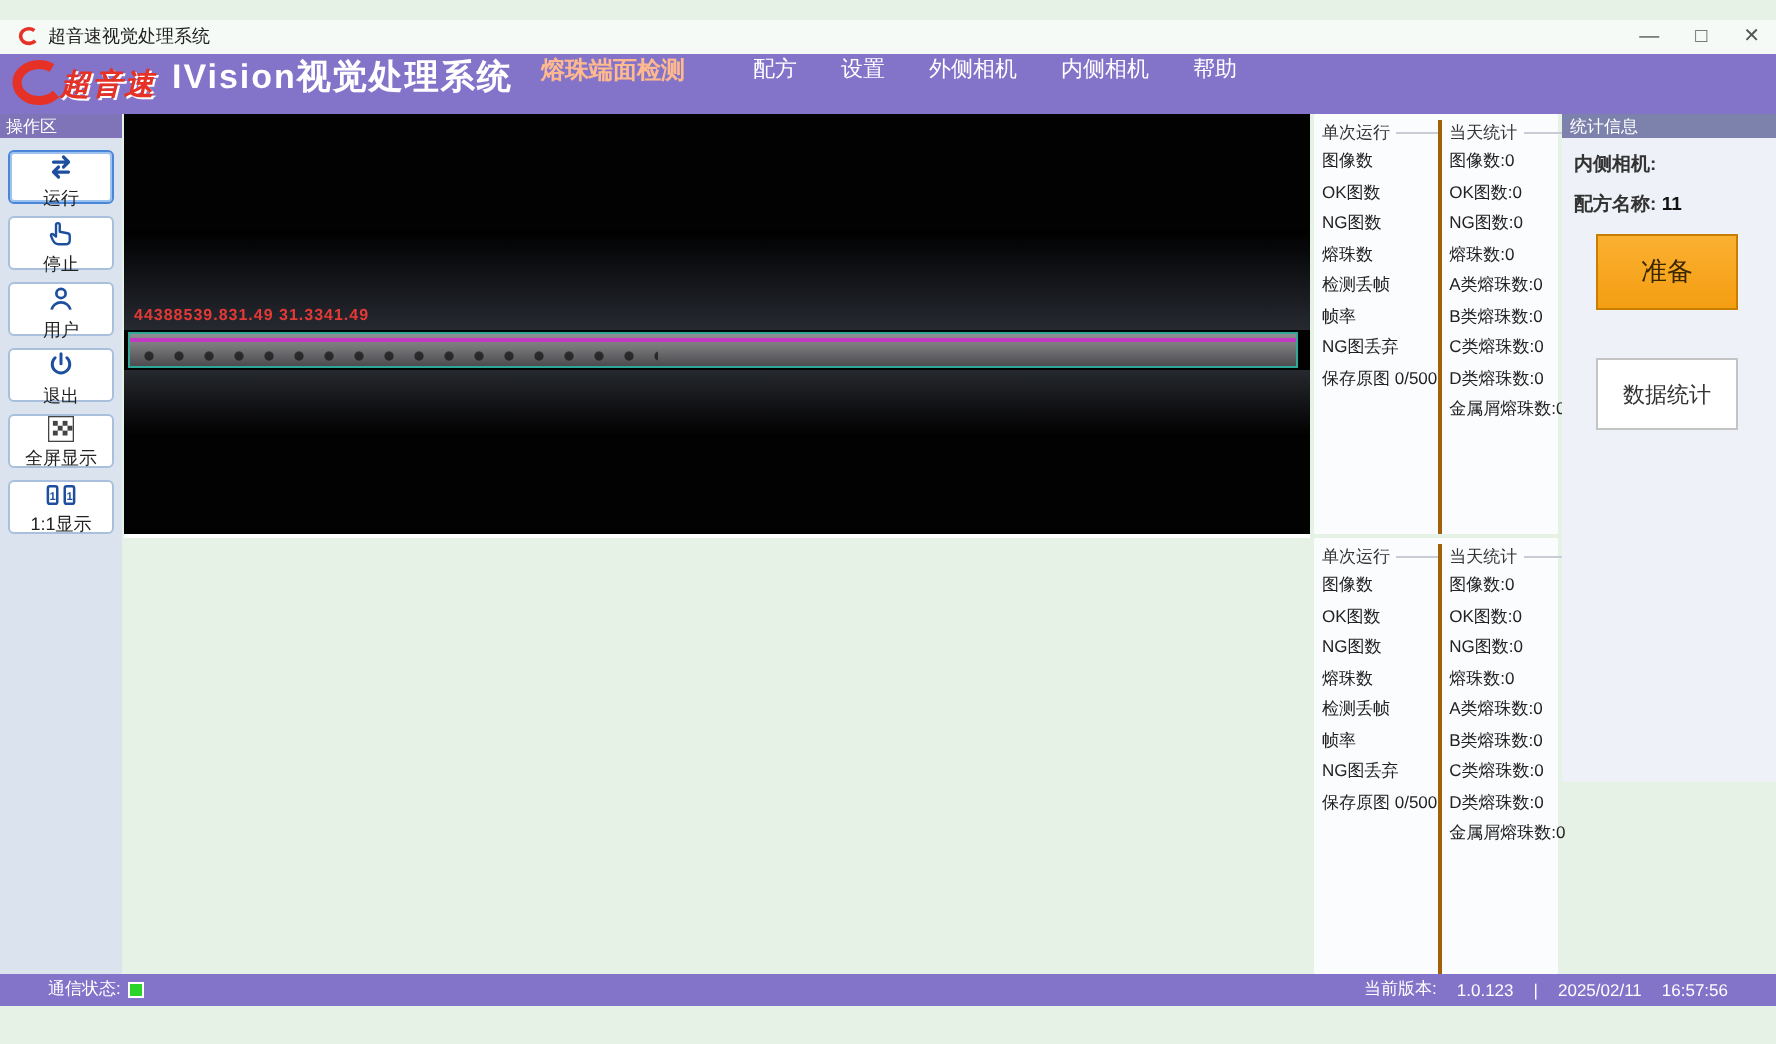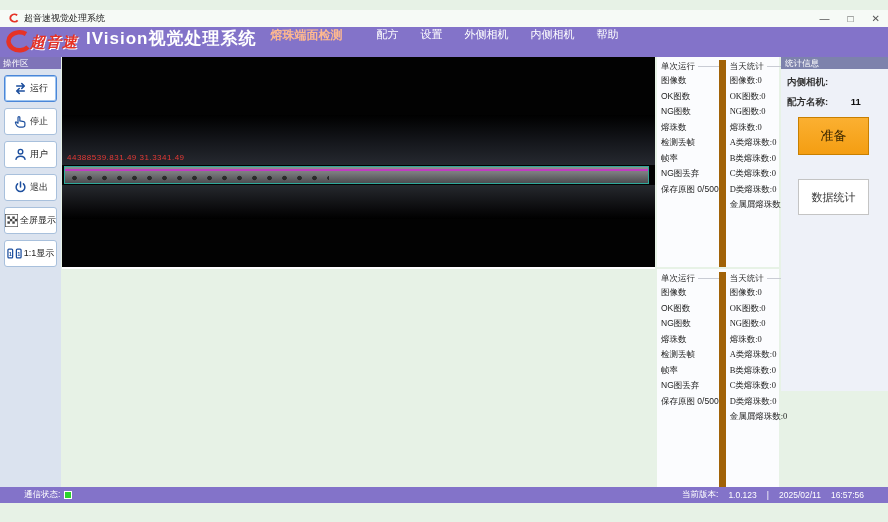--- a/index.html
+++ b/index.html
@@ -24,47 +24,47 @@
   .menu { display:flex; gap:22px; margin-left:34px; font-size:11px; }
   .menu span { cursor:pointer; }
   .header-right { margin-left:auto; margin-right:10px; font-size:9.5px; text-align:right; line-height:13px; }
   .header-right .lbl { color:#fff; }
   .header-right .val { color:#ffb400; font-weight:bold; }
 
   
   .sidebar { position:absolute; left:0; top:57px; width:61px; height:430px; background:#dbe3ef; }
   .sidebar-hd { height:12px; background:#7f74b8; color:#fff; font-size:8.5px; padding:1px 3px; }
   .sbtn { width:53px; height:27px; margin:6px auto 0; background:#fff; border:1px solid #a8c0dc;
-    border-radius:3px; display:flex; align-items:center; justify-content:center; gap:2px;
-    font-size:9px; color:#222; cursor:pointer; }
+    border-radius:3px; display:flex; align-items:center; gap:2px;
+    font-size:9px; color:#222; cursor:pointer;flex-direction:column; }
   .sbtn.sel { border:1px solid #4a86d8; box-shadow:0 0 0 1px #9cc3ef inset; }
   .sbtn svg { flex:none; }
 
   
   .viewport { position:absolute; left:62px; width:593px; background:#020202; overflow:hidden; cursor:crosshair; }
   #vp-top { top:57px; height:210px; }
   #vp-bottom { top:269px; height:218px; }
   .band { position:absolute; left:0; width:100%; }
-  .annot { position:absolute; font-size:8px; font-weight:normal; letter-spacing:0.5px; }
+  .annot { position:absolute; font-size:8px; font-weight:bold; letter-spacing:0.5px; }
 
   
   .stats { position:absolute; left:657px; width:122px; background:#fbfcfe; display:flex; padding:3px 2px 0 4px; }
   #stats-top { top:57px; height:210px; }
   #stats-bottom { top:269px; height:218px; }
   .stat-col { flex:1; }
-  .stat-col + .stat-col { border-left:7px solid #a16207; padding-left:4px;font-family:Liberation Serif, serif; }
+  .stat-col + .stat-col { border-left:2px solid #a16207; padding-left:4px; }
   .group-title { display:flex; align-items:center; gap:3px; font-size:8.5px; color:#333; height:13px; }
   .group-title i { flex:1; border-top:1px solid #c9ccd4; }
   .stat-row { font-size:8.5px; color:#222; line-height:15.5px; white-space:nowrap; }
 
   
   .info { position:absolute; left:781px; top:57px; width:107px; height:334px; background:#eef1f8; }
   .info-hd { height:12px; background:#7d82ac; color:#fff; font-size:8.5px; padding:1px 4px; }
   .info-row { font-size:9.5px; color:#333; font-weight:bold; margin:7px 0 0 6px; }
-  .info-row .v { color:#111; margin-left:20px; }
+  .info-row .v { color:#111; margin-left:0; }
   .btn-prepare { position:absolute; left:17px; top:60px; width:71px; height:38px;
     background:linear-gradient(#fbb031,#f49e12); border:1px solid #c87f00; font-size:13px;
     color:#3c2800; cursor:pointer; font-family:"Liberation Sans",sans-serif; }
   .btn-data { position:absolute; left:17px; top:122px; width:71px; height:36px; background:#fff;
     border:1px solid #c4c4c4; font-size:11px; color:#333; cursor:pointer; font-family:"Liberation Sans",sans-serif; }
 
   
   .statusbar { position:absolute; left:0; top:487px; width:888px; height:16px; background:#8373c9;
     color:#fff; font-size:8.5px; display:flex; align-items:center; padding:0 24px; }
   .led { width:8px; height:8px; background:#2bd42b; border:1px solid #fff; margin-left:4px; }

